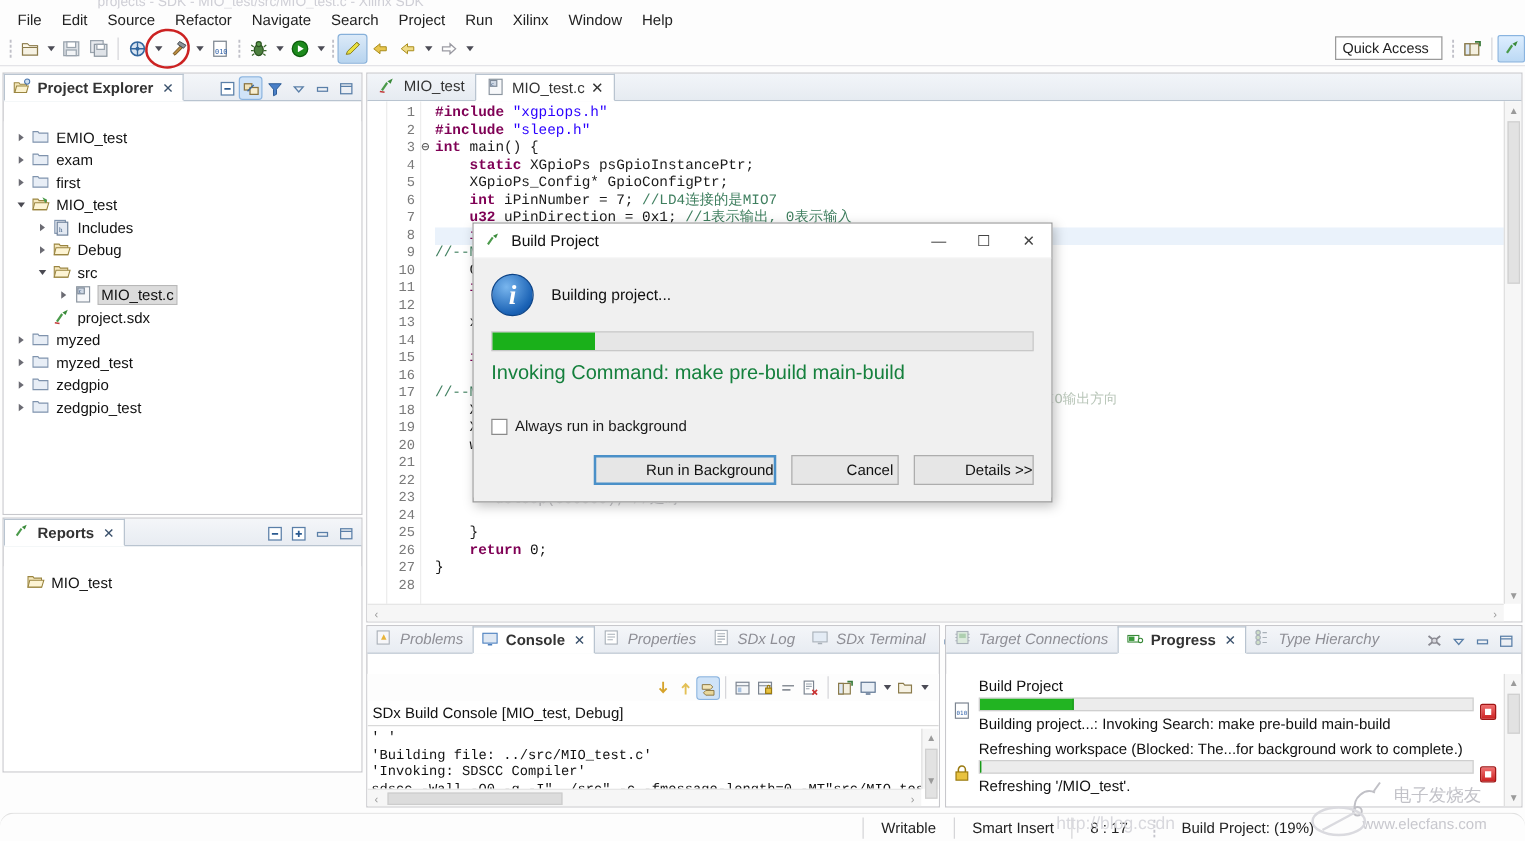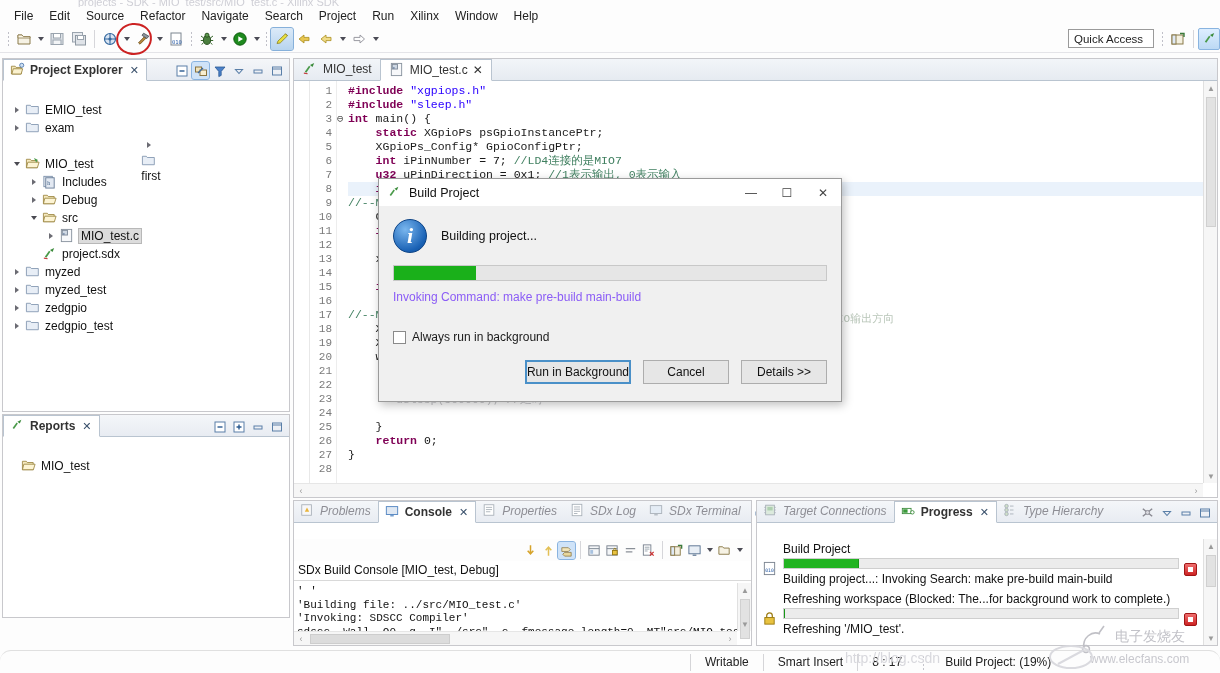--- a/index.html
+++ b/index.html
@@ -246,30 +246,31 @@
     border: 1px solid #0c4386;
     display: flex; align-items: center; justify-content: center;
     color: #fff; font-family: "Liberation Serif", serif; font-weight: bold;
     font-size: 22px; font-style: italic;
   }
   .dlg-msg { font-size: 12.5px; color: #111; }
   .dlg-prog {
     margin-top: 12px; height: 16px; background: #e6e6e6; border: 1px solid #c8c8c8;
   }
   .dlg-prog-fill { height: 100%; background: #1ab01a; }
-  .dlg-cmd { margin-top: 9px; font-size: 12px; color: #8b5cf6; }
+  .dlg-cmd { margin-top: 9px; font-size: 16px; color: #15803d; }
   .dlg-check { margin-top: 26px; display: flex; align-items: center; gap: 6px; }
   .cbox { width: 13px; height: 13px; background: #fff; border: 1px solid #8a8a8a; }
   .dlg-actions {
     margin-top: 16px; display: flex; justify-content: flex-end; gap: 12px;
   }
   .dlg-btn {
     min-width: 86px; height: 24px; background: #e6e6e6; border: 1px solid #adadad;
     font-size: 12px; color: #111; display: flex; align-items: center; justify-content: center;
     cursor: default;
+    padding-left: 40px;
   }
   .dlg-btn.default {
     border: 2px solid #4a90c8; background: #e6e6e6;
   }
 
   
   .statusbar {
     position: absolute; left: 0; bottom: 0; width: 1220px; height: 23px;
     background: #fdfdfd; border-top: 1px solid #e0e0e0;
     display: flex; align-items: center; font-size: 12px; color: #222; border-radius: 11px;
@@ -478,21 +479,21 @@
               </svg></span>
             <span class="tlabel">EMIO_test</span>
           </div>
           <div class="trow" style="padding-left: 6px;">
             <span class="twist collapsed"></span>
             <span class="ic"><svg width="15" height="15" viewBox="0 0 16 16">
                 <path d="M1.5 3.5h4.2l1 1.3H14.2v7.7H1.5z" fill="#e8eef6" stroke="#7f93ad" stroke-width=".9"></path>
               </svg></span>
             <span class="tlabel">exam</span>
           </div>
-          <div class="trow" style="padding-left: 6px; flex-direction: column;">
+          <div class="trow" style="padding-left: 6px;">
             <span class="twist collapsed"></span>
             <span class="ic"><svg width="15" height="15" viewBox="0 0 16 16">
                 <path d="M1.5 3.5h4.2l1 1.3H14.2v7.7H1.5z" fill="#e8eef6" stroke="#7f93ad" stroke-width=".9"></path>
               </svg></span>
             <span class="tlabel">first</span>
           </div>
           <div class="trow" style="padding-left: 6px;">
             <span class="twist expanded"></span>
             <span class="ic"><svg width="15" height="15" viewBox="0 0 16 16">
                 <path d="M1.5 3.5h4.2l1 1.3H13v7.7H1.5z" fill="#f6e9bf" stroke="#9a8540" stroke-width=".9"></path>

